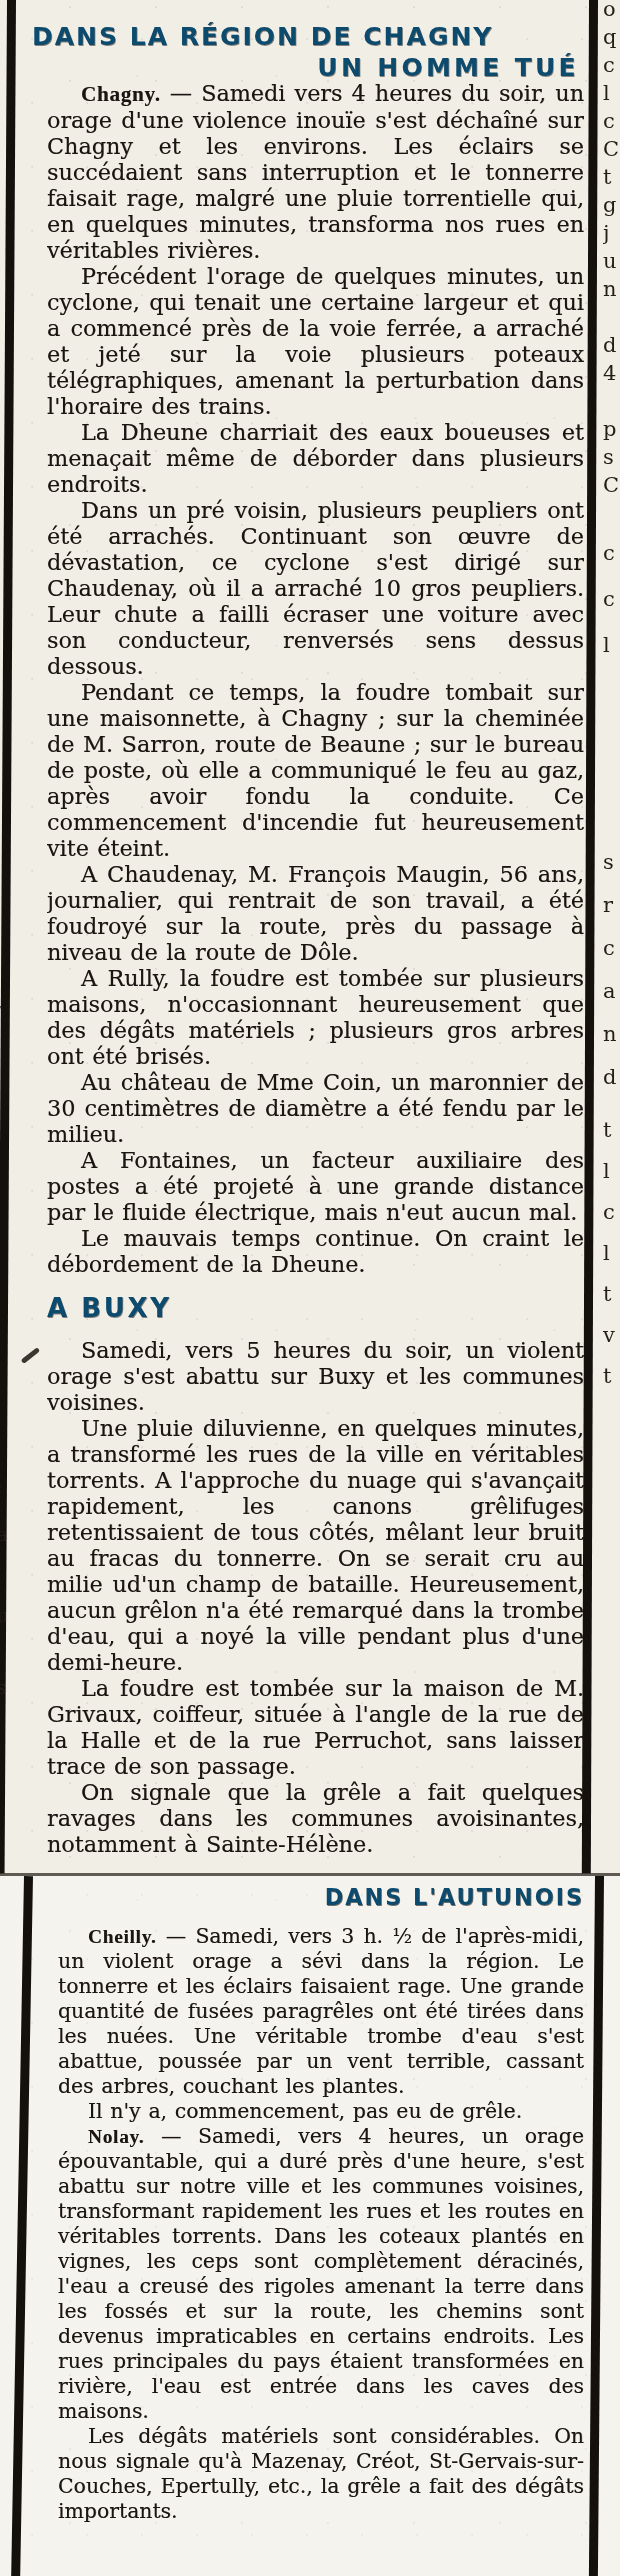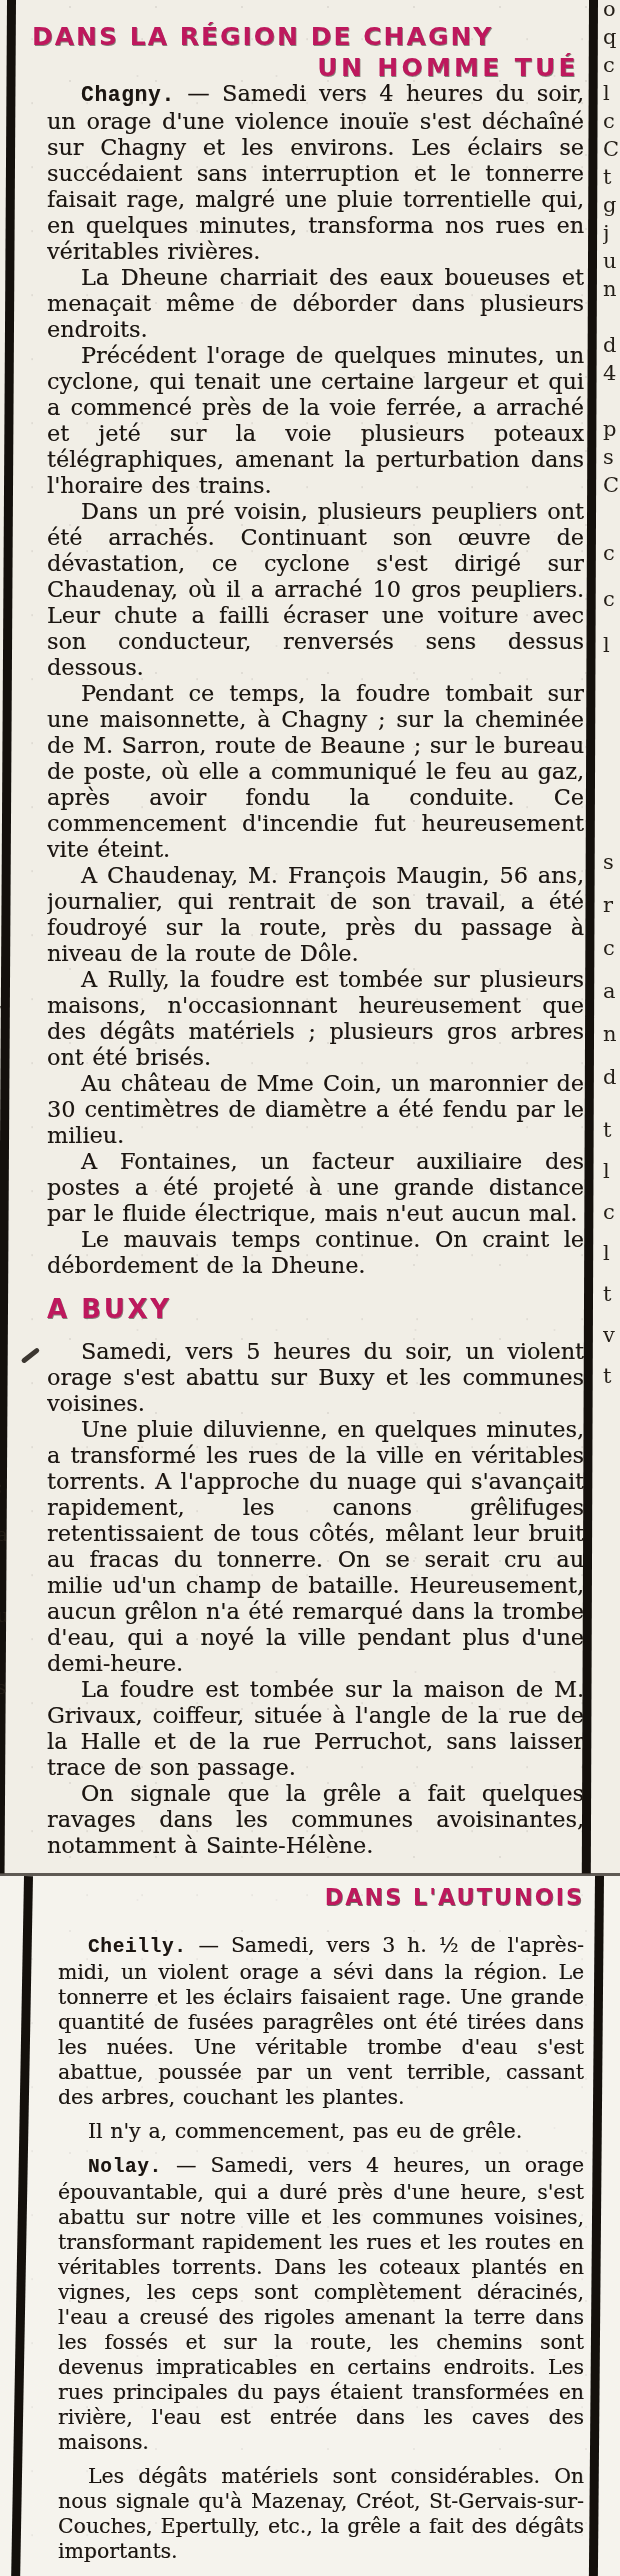--- a/index.html
+++ b/index.html
@@ -15,29 +15,29 @@
     font-family:"DejaVu Serif", serif;
     color:#1b1511;
   }
   .rule{position:absolute;background:#14100c;transform-origin:top left;}
   .rule.c1-left{left:7.2px;top:0;width:8.5px;height:1874px;transform:rotate(0.35deg);}
   .rule.c1-right{left:589px;top:0;width:8.5px;height:1874px;transform:rotate(0.22deg);}
   .rule.c2-left{left:24px;top:1876px;width:8.5px;height:700px;transform:rotate(1.05deg);}
   .rule.c2-right{left:595px;top:1876px;width:9.2px;height:700px;transform:rotate(0.5deg);}
   .divider{position:absolute;left:0;top:1873px;width:620px;height:2.6px;background:#45403a;opacity:.85;}
   .lightband{position:absolute;left:0;top:1876px;width:620px;height:700px;background:rgba(255,255,255,0.30);}
-  h1,h2,h3{margin:0;font-family:"DejaVu Sans", sans-serif;font-weight:bold;color:#be185d;}
+  h1,h2,h3{margin:0;font-family:"DejaVu Sans", sans-serif;font-weight:bold;color:#0c4a6e;}
   .headline1{position:absolute;left:32px;top:22.3px;font-size:25px;letter-spacing:2px;text-shadow:0.7px 0.7px 0 rgba(25,20,14,.5);}
   .headline2{position:absolute;right:41px;top:53px;font-size:25px;letter-spacing:3.3px;text-shadow:0.7px 0.7px 0 rgba(25,20,14,.5);}
   .col{position:absolute;text-align:justify;text-shadow:0.3px 0.4px 0 rgba(32,25,18,.5);}
   .col p{margin:0;text-indent:34px;word-spacing:1.3px;}
   .col1{left:47px;top:80px;width:537px;height:1791px;overflow:hidden;font-size:22.3px;line-height:26px;}
   .col2{left:58px;top:1924px;width:526px;height:650px;overflow:hidden;font-size:20.4px;line-height:25px;}
-  .col2 p{text-indent:30px;margin-top:9px;}
-  .lead{font-family:Liberation Mono, monospace;font-weight:bold;font-size:0.95em;letter-spacing:0.7px;}
+  .col2 p{text-indent:30px;}
+  .lead{font-family:Liberation Serif, serif;font-weight:bold;font-size:0.95em;letter-spacing:0.7px;}
   .subhead{text-align:left;font-size:26px;letter-spacing:2.6px;margin:18.4px 0 16px 0;text-indent:0 !important;text-shadow:0.7px 0.7px 0 rgba(25,20,14,.5);}
   .heading2{position:absolute;left:58px;top:1884px;width:526px;text-align:right;font-size:22.3px;letter-spacing:2px;text-shadow:0.7px 0.7px 0 rgba(25,20,14,.6);}
   .frag-wrap{position:absolute;left:603px;top:0;width:17px;height:1872px;overflow:hidden;}
   .frag-col{position:absolute;left:0;width:17px;white-space:pre-line;font-size:21px;color:#241e17;}
   .frag-a{top:-5.3px;line-height:28px;}
   .frag-b{top:530px;line-height:46px;}
   .frag-c{top:841px;line-height:43px;}
   .frag-d{top:1110px;line-height:41px;}
   .lfrag{position:absolute;left:-3.3px;width:9.2px;overflow:hidden;font-size:18.4px;color:#241e17;}
   .lf0{top:991px;} .lf1{top:1476px;} .lf2{top:1524px;} .lf3{top:1605px;} .lf4{top:1677px;}
@@ -49,22 +49,22 @@
 <div>
 
   <div class="rule c1-left"></div>
   <div class="rule c1-right"></div>
 
   <h1 class="headline1">DANS LA RÉGION DE CHAGNY</h1>
   <h2 class="headline2">UN HOMME TUÉ</h2>
 
   <div class="col col1">
     <p><span class="lead">Chagny.</span> <span>—</span> <span>Samedi vers 4 heures du soir, un orage d'une violence inouïe s'est déchaîné sur Chagny et les environs. Les éclairs se succédaient sans interruption et le tonnerre faisait rage, malgré une pluie torrentielle qui, en quelques minutes, transforma nos rues en véritables rivières.</span></p>
+    <p>Précédent l'orage de quelques minutes, un cyclone, qui tenait une certaine largeur et qui a commencé près de la voie ferrée, a arraché et jeté sur la voie plusieurs poteaux télégraphiques, amenant la perturbation dans l'horaire des trains.</p>
     <p>La Dheune charriait des eaux boueuses et menaçait même de déborder dans plusieurs endroits.</p>
-    <p>Précédent l'orage de quelques minutes, un cyclone, qui tenait une certaine largeur et qui a commencé près de la voie ferrée, a arraché et jeté sur la voie plusieurs poteaux télégraphiques, amenant la perturbation dans l'horaire des trains.</p>
     <p>Dans un pré voisin, plusieurs peupliers ont été arrachés. Continuant son œuvre de dévastation, ce cyclone s'est dirigé sur Chaudenay, où il a arraché 10 gros peupliers. Leur chute a failli écraser une voiture avec son conducteur, renversés sens dessus dessous.</p>
     <p>Pendant ce temps, la foudre tombait sur une maisonnette, à Chagny ; sur la cheminée de M. Sarron, route de Beaune ; sur le bureau de poste, où elle a communiqué le feu au gaz, après avoir fondu la conduite. Ce commencement d'incendie fut heureusement vite éteint.</p>
     <p>A Chaudenay, M. François Maugin, 56 ans, journalier, qui rentrait de son travail, a été foudroyé sur la route, près du passage à niveau de la route de Dôle.</p>
     <p>A Rully, la foudre est tombée sur plusieurs maisons, n'occasionnant heureusement que des dégâts matériels ; plusieurs gros arbres ont été brisés.</p>
     <p>Au château de Mme Coin, un maronnier de 30 centimètres de diamètre a été fendu par le milieu.</p>
     <p>A Fontaines, un facteur auxiliaire des postes a été projeté à une grande distance par le fluide électrique, mais n'eut aucun mal.</p>
     <p>Le mauvais temps continue. On craint le débordement de la Dheune.</p>
 
     <h3 class="subhead">A BUXY</h3>
 

